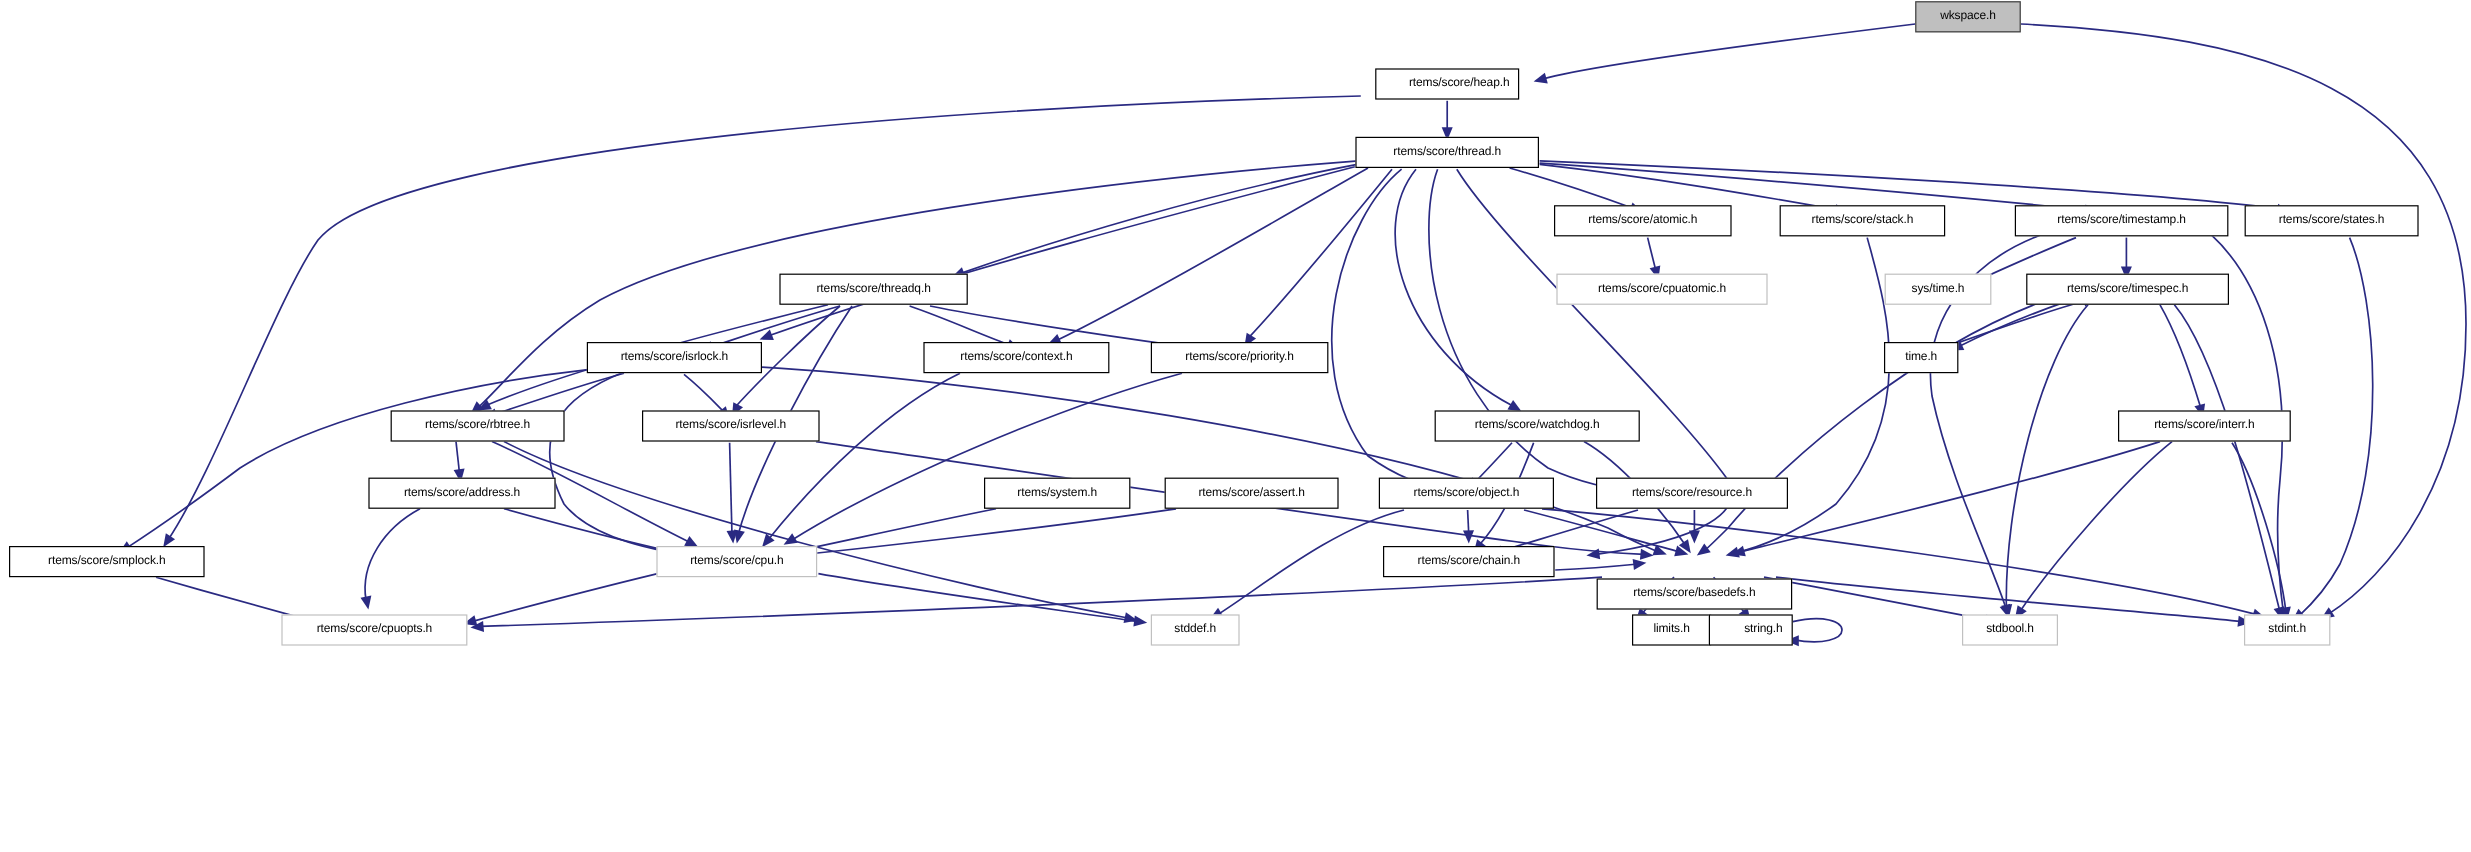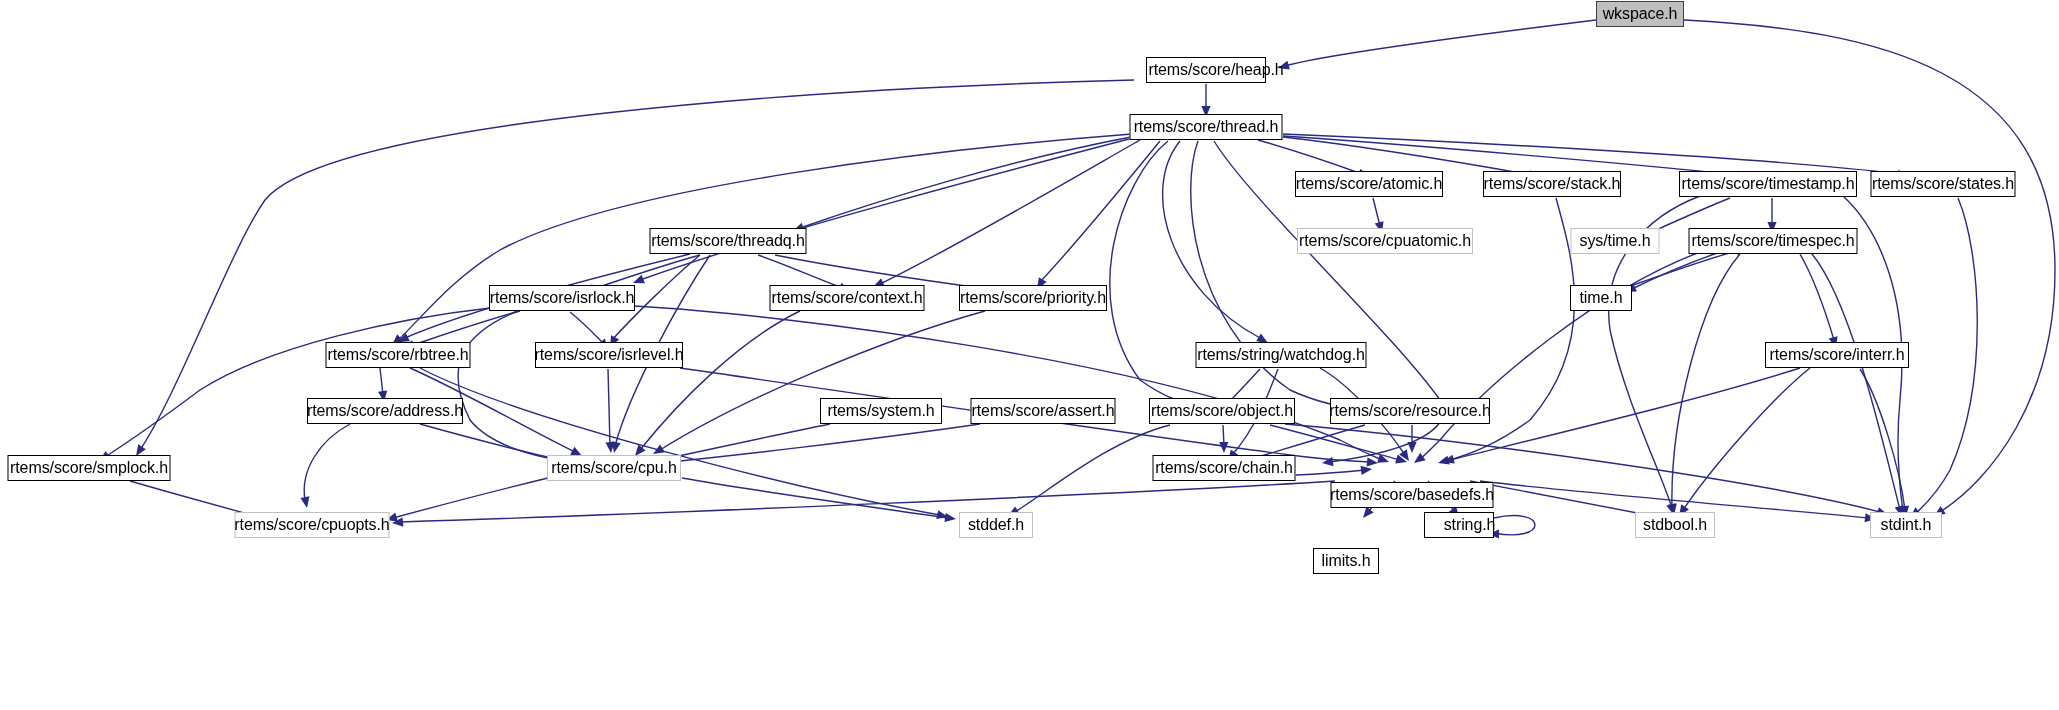--- a/index.html
+++ b/index.html
@@ -26,21 +26,21 @@
   .node {
     position: absolute;
     box-sizing: border-box;
     display: flex;
     align-items: center;
     justify-content: center;
     white-space: nowrap;
     background: #ffffff;
     border: 1px solid #000000;
     color: #000000;
-    font-size: 16px;
+    font-size: 10px;
     line-height: 1;
     height: 26px;
     transform: translate(-50%, -50%);
     letter-spacing: -0.1px;
   }
   .node.root {
     background: #bfbfbf;
     border: 1px solid #404040;
   }
   .node.leafgrey {
@@ -252,21 +252,21 @@
       <div class="node" style="left: 1601px; top: 298px; width: 62px;">
         <span class="label">time.h</span>
       </div>
       <div class="node" style="left: 398px; top: 355px; width: 145px;">
         <span class="label">rtems/score/rbtree.h</span>
       </div>
       <div class="node" style="left: 609px; top: 355px; width: 148px;">
         <span class="label">rtems/score/isrlevel.h</span>
       </div>
       <div class="node" style="left: 1281px; top: 355px; width: 171px;">
-        <span class="label">rtems/string/watchdog.h</span>
+        <span class="label">rtems/score/watchdog.h</span>
       </div>
       <div class="node" style="left: 1837px; top: 355px; width: 144px;">
         <span class="label">rtems/score/interr.h</span>
       </div>
       <div class="node" style="left: 385px; top: 411px; width: 156px;">
         <span class="label">rtems/score/address.h</span>
       </div>
       <div class="node" style="left: 881px; top: 411px; width: 122px;">
         <span class="label">rtems/system.h</span>
       </div>
@@ -290,21 +290,21 @@
       </div>
       <div class="node" style="left: 1412px; top: 495px; width: 163px;">
         <span class="label">rtems/score/basedefs.h</span>
       </div>
       <div class="node leafgrey" style="left: 312px; top: 525px; width: 155px;">
         <span class="label">rtems/score/cpuopts.h</span>
       </div>
       <div class="node leafgrey" style="left: 996px; top: 525px; width: 74px;">
         <span class="label">stddef.h</span>
       </div>
-      <div class="node" style="left: 1346px; top: 525px; width: 66px; margin-top: 36px;">
+      <div class="node" style="left: 1393px; top: 525px; width: 66px;">
         <span class="label">limits.h</span>
       </div>
       <div class="node" style="left: 1459px; top: 525px; width: 70px; padding-left: 21px;">
         <span class="label">string.h</span>
       </div>
       <div class="node leafgrey" style="left: 1675px; top: 525px; width: 80px;">
         <span class="label">stdbool.h</span>
       </div>
       <div class="node leafgrey" style="left: 1906px; top: 525px; width: 72px;">
         <span class="label">stdint.h</span>

